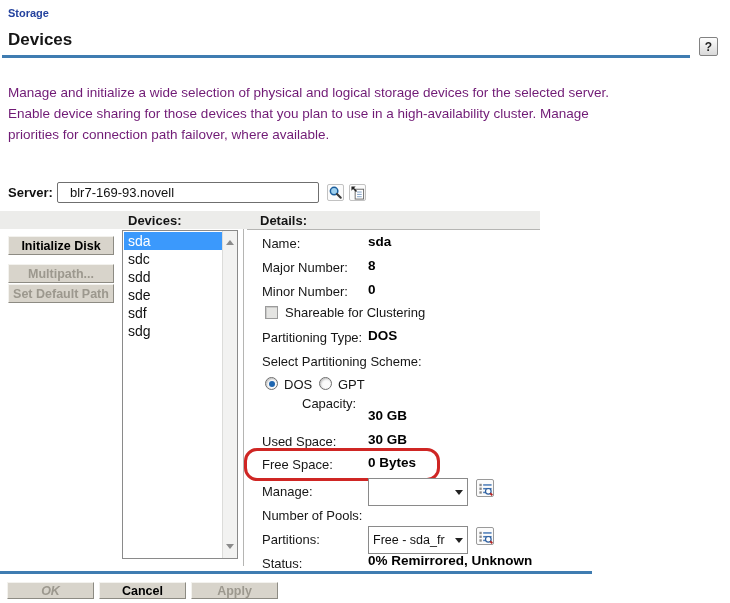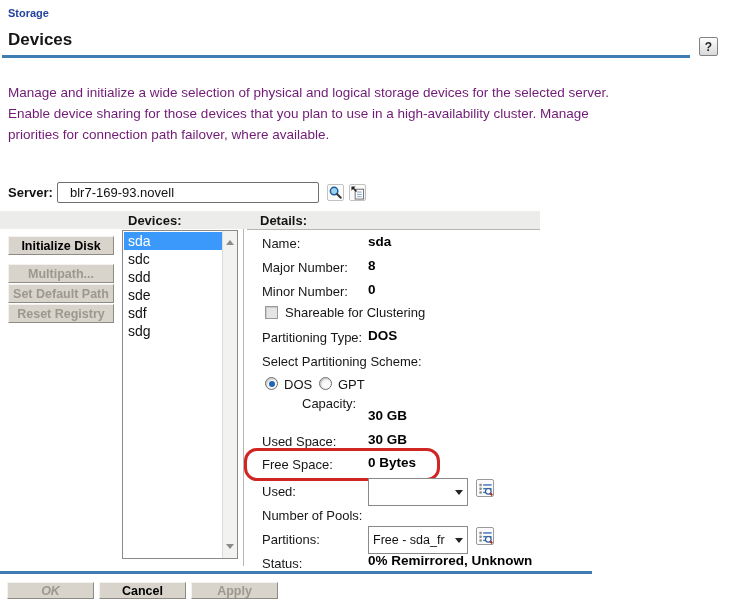--- a/index.html
+++ b/index.html
@@ -125,21 +125,20 @@
 
   <div class="abs strip"></div>
   <span class="abs col-header" style="left:128px;">Devices:</span>
   <span class="abs col-header" style="left:260px;">Details:</span>
   <div class="abs hline" style="left:247px;top:229px;width:293px;"></div>
   <div class="abs vline" style="left:243px;top:229px;height:337px;"></div>
 
   <button class="abs push-btn action-btn" style="top:236px;">Initialize Disk</button>
   <button class="abs push-btn action-btn disabled" style="top:264px;">Multipath...</button>
   <button class="abs push-btn action-btn disabled" style="top:284px;">Set Default Path</button>
-  <button class="abs push-btn action-btn disabled" style="top:304px;">Reset Registry</button>
 
   <div class="abs listbox">
     <div class="lb-items">
       <div class="lb-item selected">sda</div>
       <div class="lb-item">sdc</div>
       <div class="lb-item">sdd</div>
       <div class="lb-item">sde</div>
       <div class="lb-item">sdf</div>
       <div class="lb-item">sdg</div>
     </div>
@@ -174,21 +173,21 @@
   <span class="abs d-label" style="left:262px;top:396px;margin-left:40px;">Capacity:</span>
   <span class="abs d-value" style="top:408px;">30 GB</span>
 
   <span class="abs d-label" style="left:262px;top:434px;">Used Space:</span>
   <span class="abs d-value" style="top:432px;">30 GB</span>
 
   <span class="abs d-label" style="left:262px;top:457px;">Free Space:</span>
   <span class="abs d-value" style="top:455px;">0 Bytes</span>
   <div class="abs annotation"></div>
 
-  <span class="abs d-label" style="left:262px;top:484px;">Used:</span>
+  <span class="abs d-label" style="left:262px;top:484px;">Manage:</span>
   <div class="abs dropdown" style="top:478px;">
     <span></span>
     <span class="dd-arrow"></span>
   </div>
   <button class="abs icon-btn" style="left:476px;top:479px;width:18px;height:18px;border-color:#9a9a9a;">
     <span>
       <svg width="15" height="15" viewBox="0 0 16 16">
         <rect x="1.5" y="3" width="2.5" height="2.5" fill="#8a8a8a"></rect>
         <rect x="1.5" y="7" width="2.5" height="2.5" fill="#8a8a8a"></rect>
         <rect x="1.5" y="11" width="2.5" height="2.5" fill="#8a8a8a"></rect>

